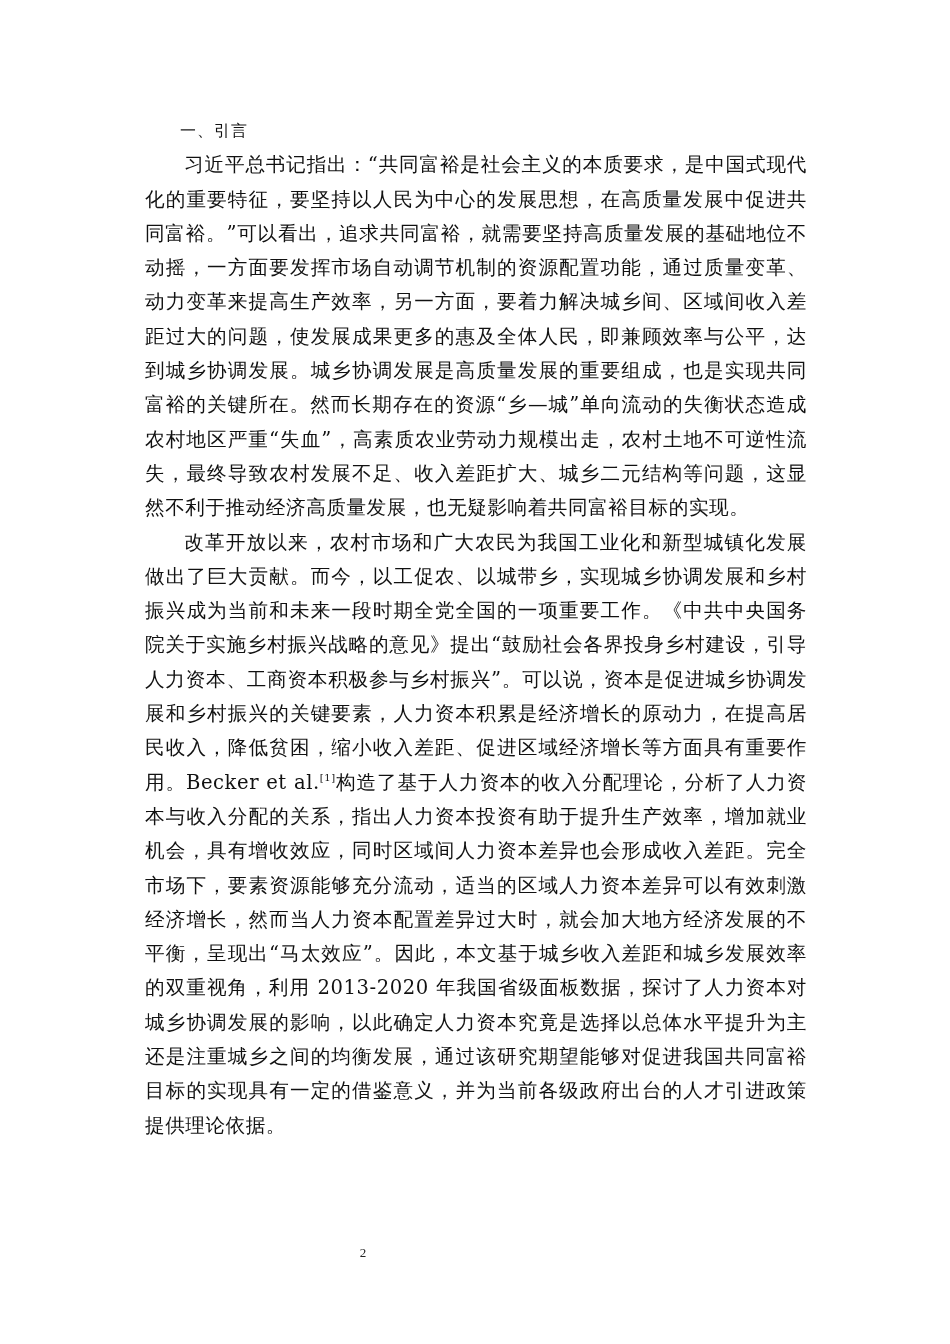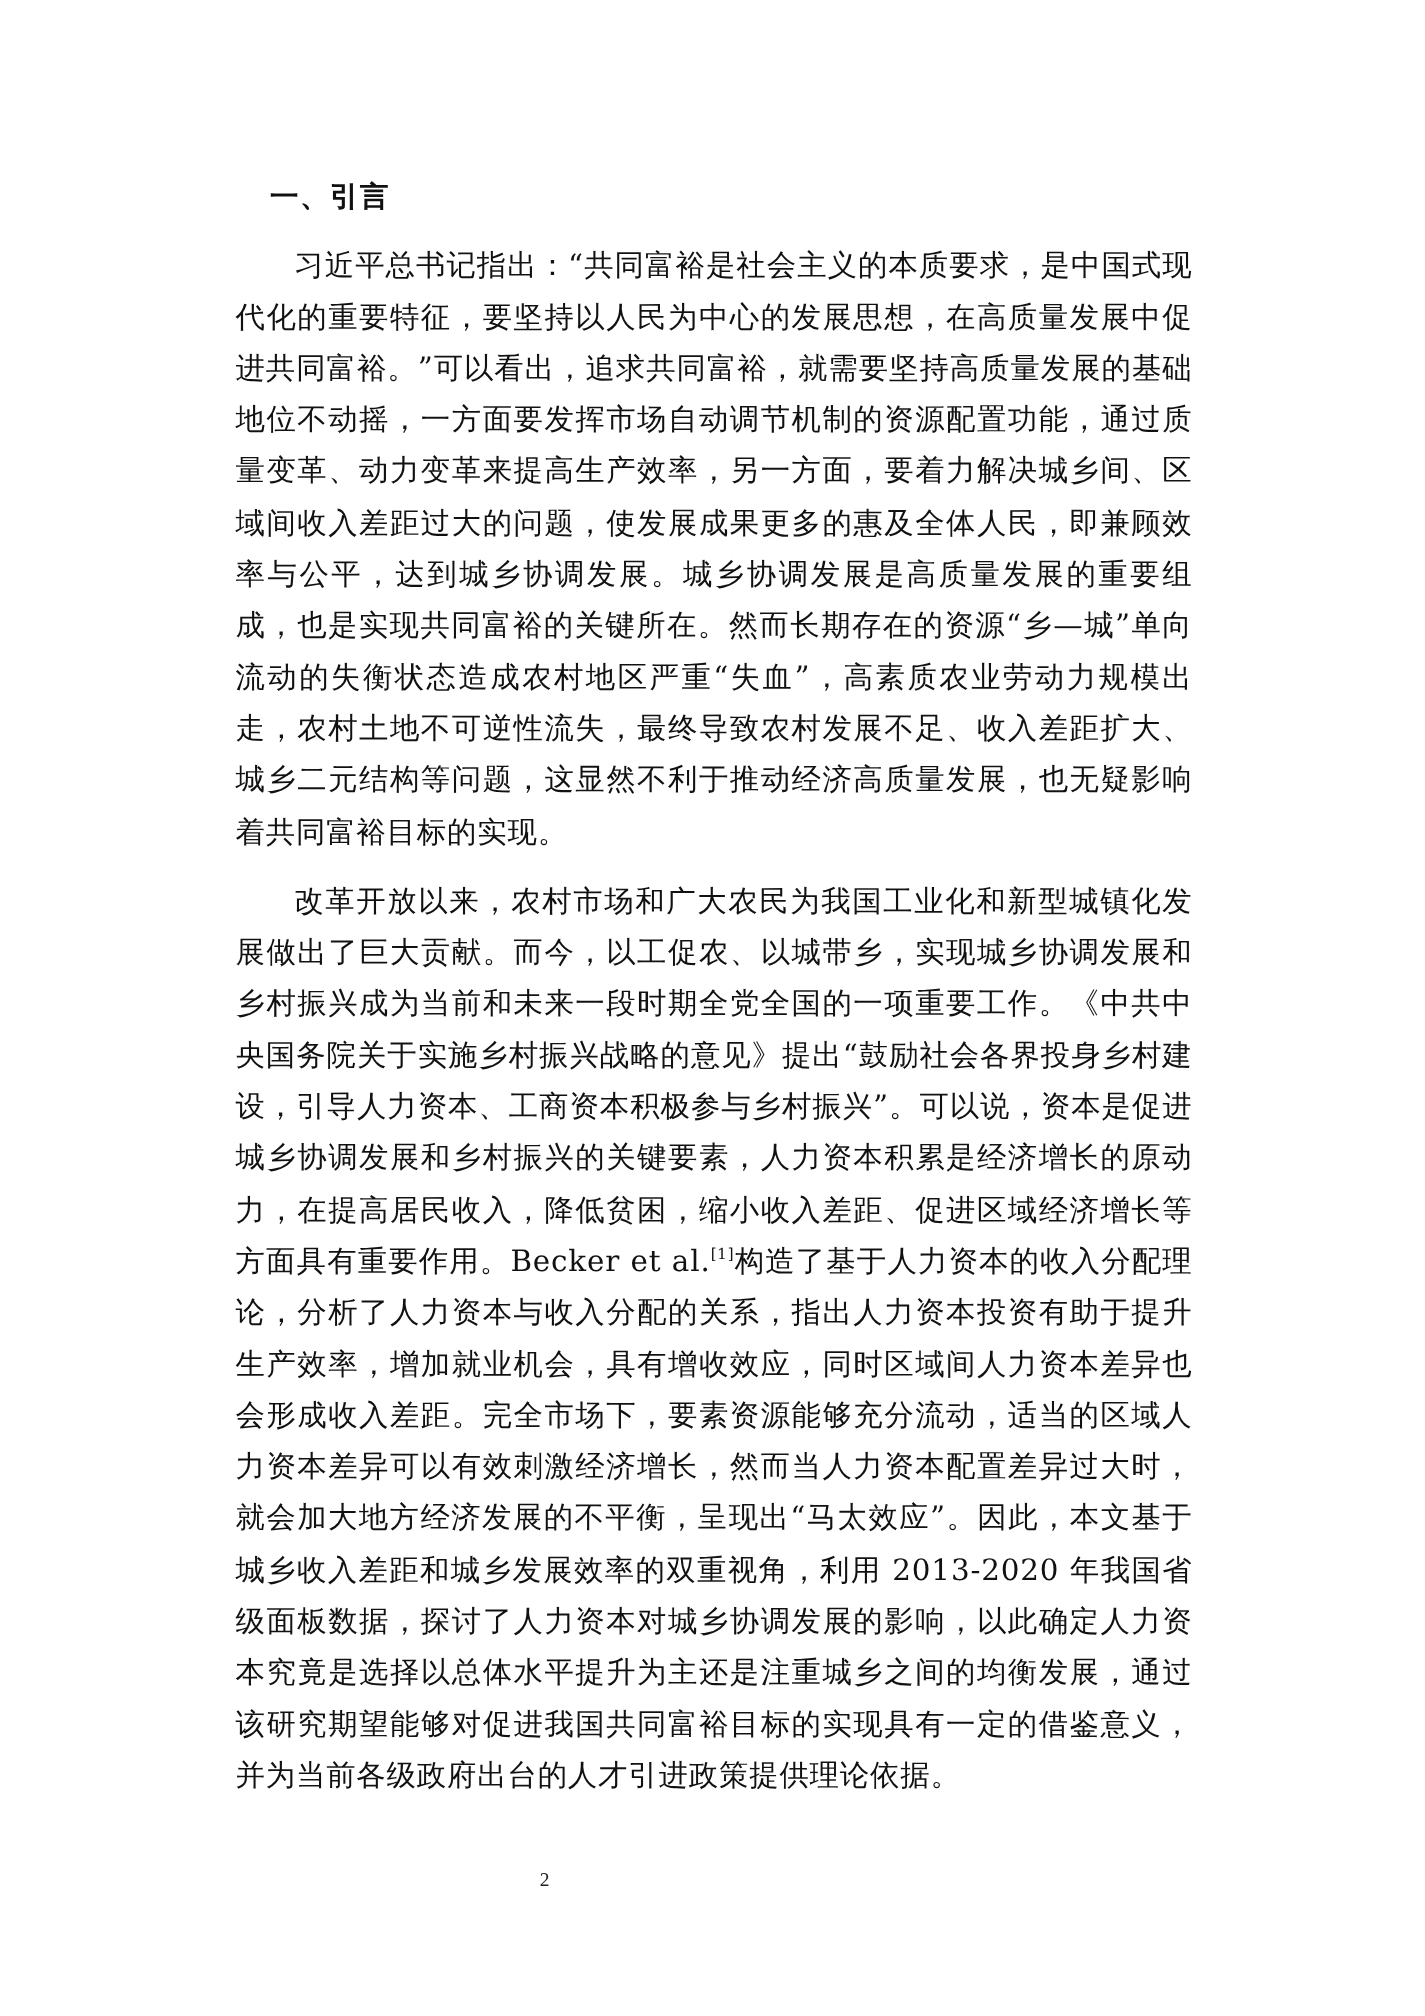--- a/index.html
+++ b/index.html
@@ -1,22 +1,22 @@
 <!DOCTYPE html>
 <html><head>
 <meta charset="utf-8">
 <style>
   html, body { margin: 0; padding: 0; background: #ffffff; }
   body { width: 950px; height: 1344px; position: relative; overflow: hidden;
          font-family: "DejaVu Serif", "Liberation Serif", serif; color: #111; }
   .page { position: absolute; left: 0; top: 0; width: 950px; height: 1344px; background: #fff; }
   .content { position: absolute; left: 145px; top: 114px; width: 662px; }
-  .heading { font-family: "DejaVu Sans", "Liberation Sans", sans-serif; font-weight: bold;
-             font-size: 19px; line-height: 34.3px; margin: 0; padding-left: 35px; letter-spacing: 1px; }
-  .para { font-size: 19.6px; line-height: 34.3px; margin: 12px; text-indent: 2em;
+  .heading { font-family: "DejaVu Sans", "Liberation Sans", sans-serif; font-weight: normal;
+             font-size: 16px; line-height: 34.3px; margin: 0; padding-left: 35px; letter-spacing: 1px; }
+  .para { font-size: 19.6px; line-height: 34.3px; margin: 0; text-indent: 2em;
           text-align: justify; letter-spacing: 0.55px; }
   .para sup { font-size: 10px; vertical-align: 8px; line-height: 0; }
   .page-number { position: absolute; top: 1245px; left: 353px; width: 20px; text-align: center;
                  font-family: "Liberation Serif", serif; font-size: 13px; color: #222; }
 </style>
 </head>
 <body>
 
 <div class="page">
   <div class="content">

